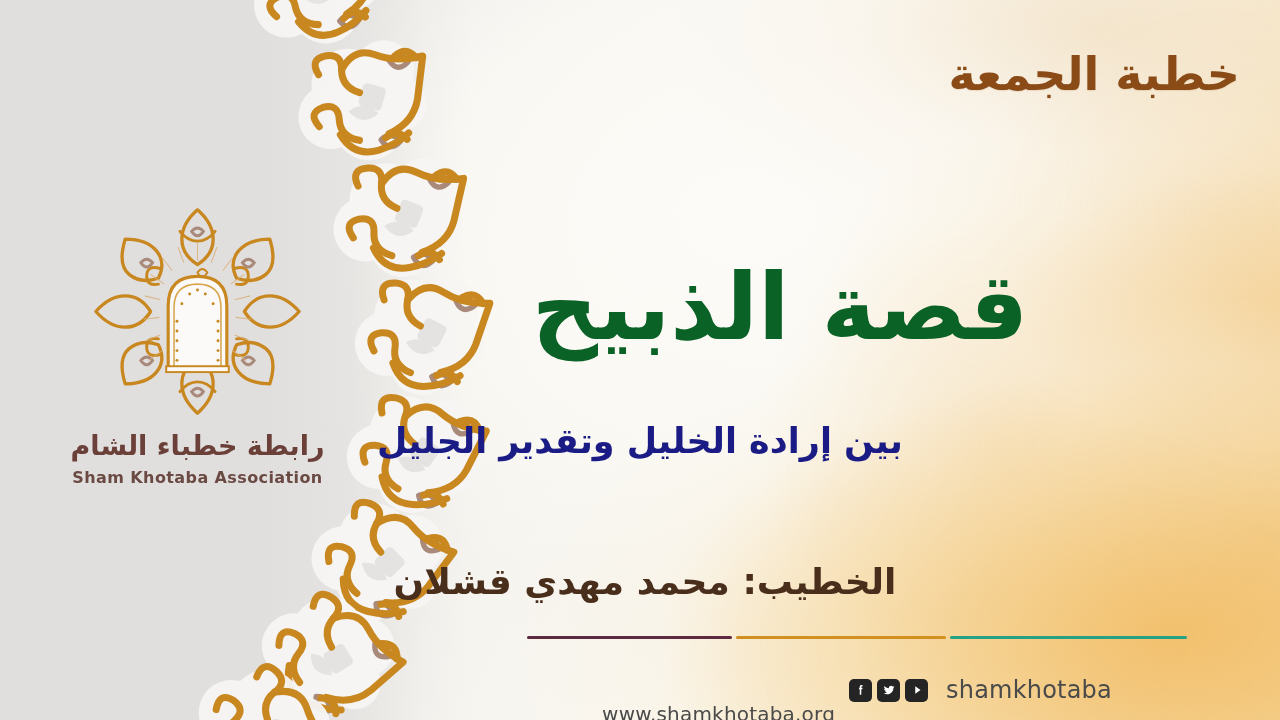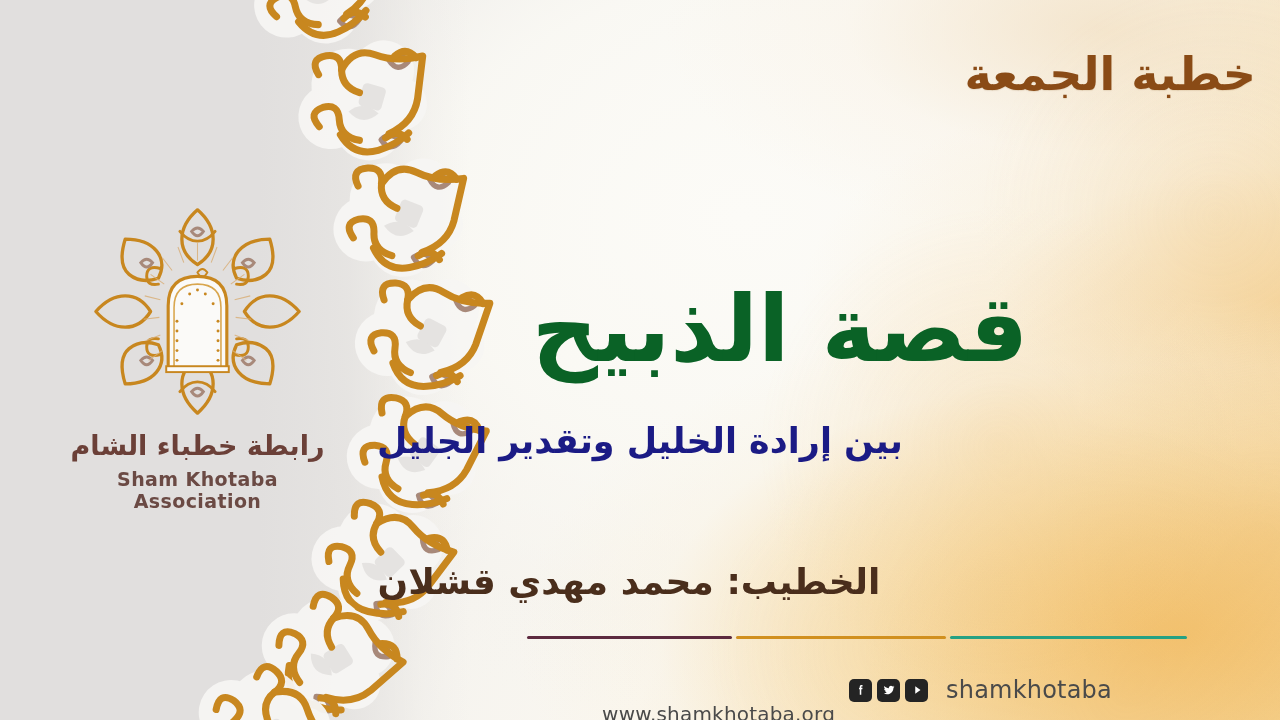--- a/index.html
+++ b/index.html
@@ -51,42 +51,42 @@
   .logo-block{
     position:absolute;left:60px;top:204px;width:275px;
     text-align:center;
   }
   .logo-mark{width:215px;height:215px;margin:0 auto;display:block;}
   .logo-ar{
     margin-top:12px;font-size:27px;font-weight:700;color:#6b4038;
     letter-spacing:0;line-height:1.1;direction:rtl;
   }
   .logo-en{
-    margin-top:7px;font-size:19px;font-weight:600;color:#6b4a44;
+    margin-top:7px;font-size:16px;font-weight:600;color:#6b4a44;
     letter-spacing:.4px;direction:ltr;
   }
 
   
   .kicker{
-    position:absolute;right:24px;top:48px;width:700px;text-align:right;
+    position:absolute;right:40px;top:48px;width:700px;text-align:right;
     font-size:46px;font-weight:700;color:#8a4b16;direction:rtl;
     line-height:1.15;text-shadow:0 1px 1px rgba(120,70,20,.12);
   }
   .main-title{
-    position:absolute;right:150px;top:278px;width:700px;text-align:center;
+    position:absolute;right:150px;top:256px;width:700px;text-align:center;
     font-size:92px;font-weight:700;color:#0a6226;direction:rtl;
     line-height:1.12;letter-spacing:1px;
   }
   .subtitle{
     position:absolute;right:50px;top:420px;width:1180px;text-align:center;
     font-size:35px;font-weight:700;color:#1b1b85;direction:rtl;
     line-height:1.2;
   }
   .speaker{
-    position:absolute;right:56px;top:560px;width:1190px;text-align:center;
+    position:absolute;right:40px;top:560px;width:1190px;text-align:center;
     font-size:36px;font-weight:700;color:#4a2e1c;direction:rtl;
     line-height:1.2;
   }
 
   
   .footer{
     position:absolute;left:527px;top:636px;width:660px;direction:ltr;
   }
   .rule{display:flex;width:100%;height:3px;gap:4px;}
   .rule span{display:block;height:3px;border-radius:2px;}

